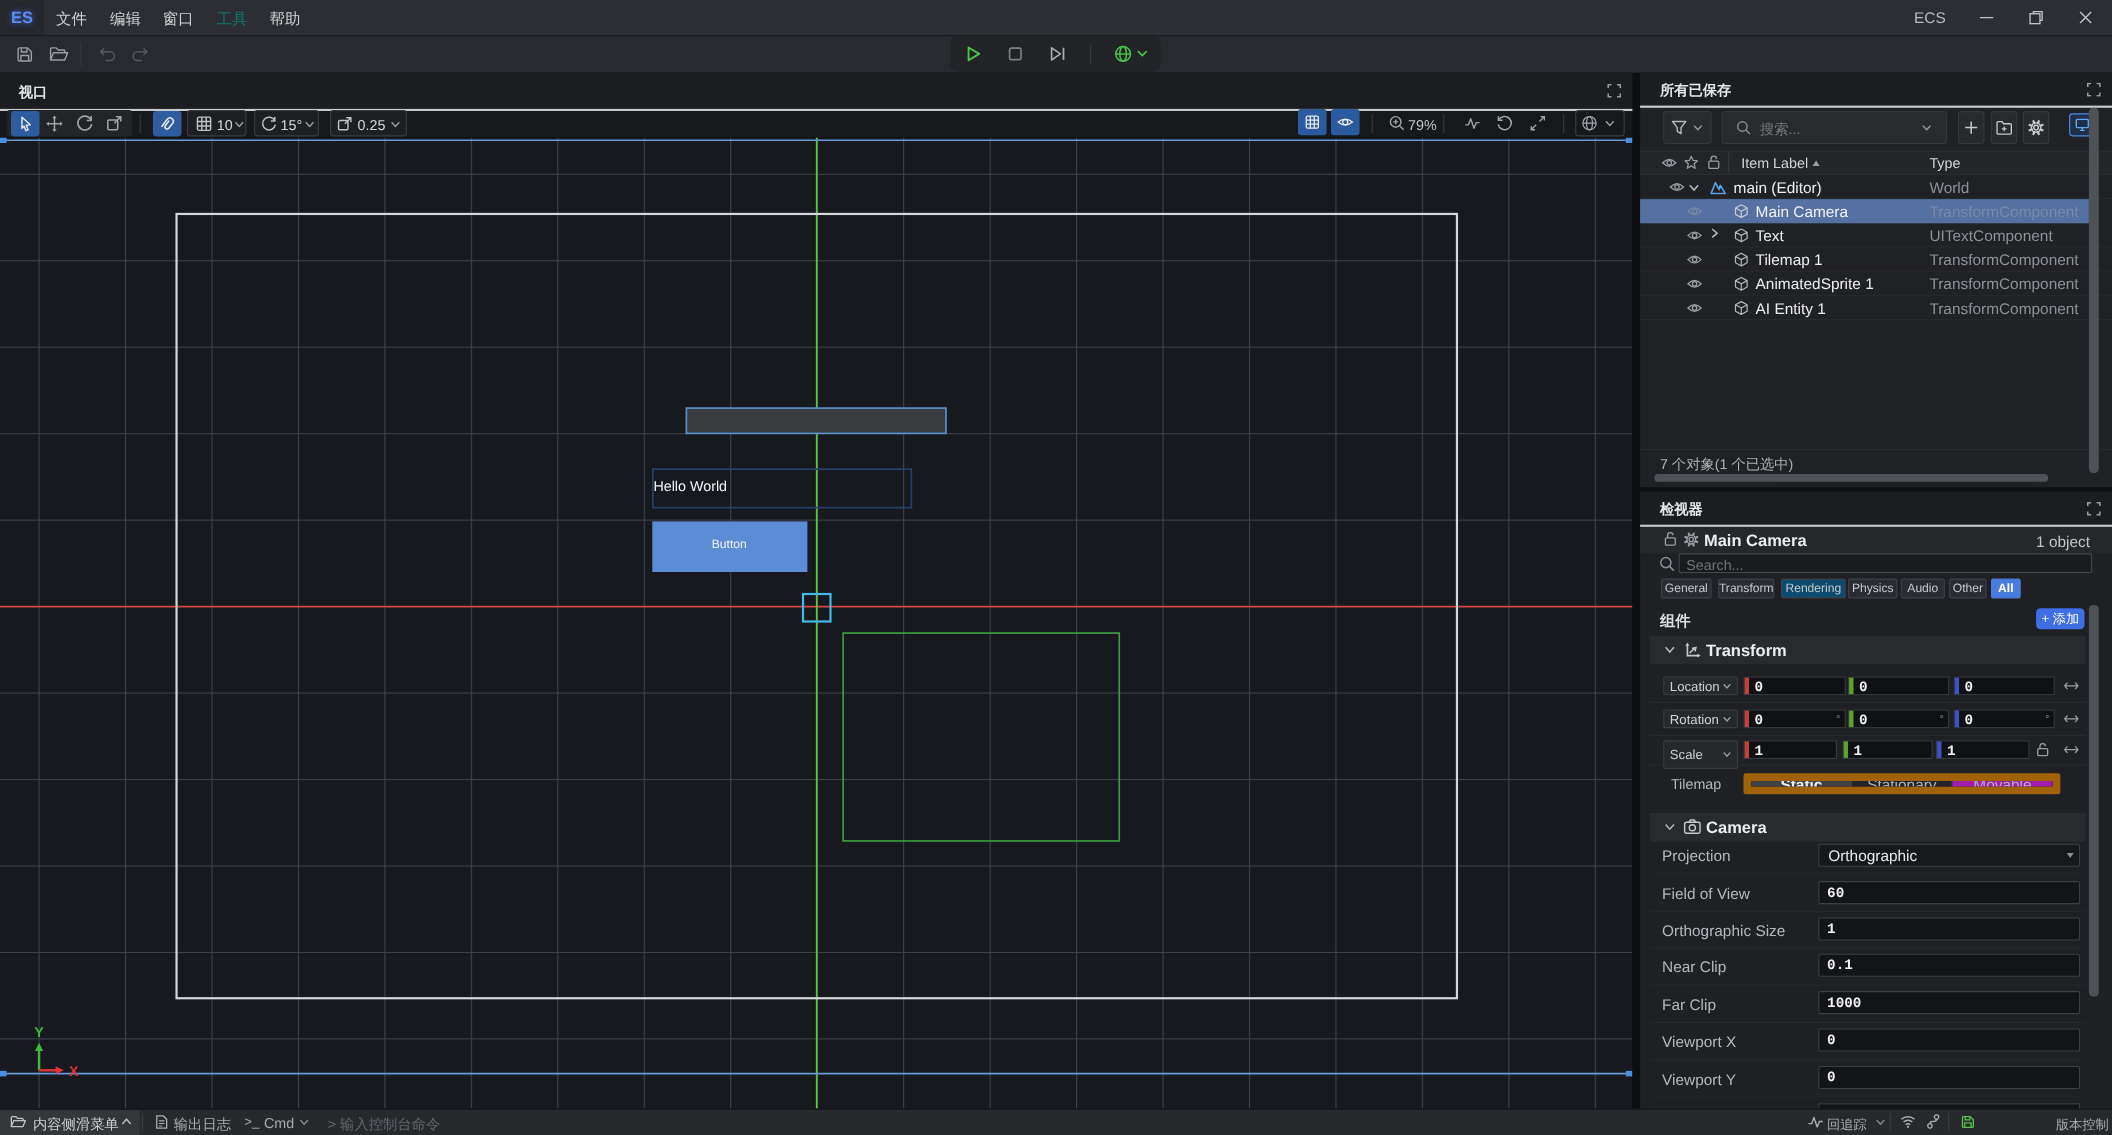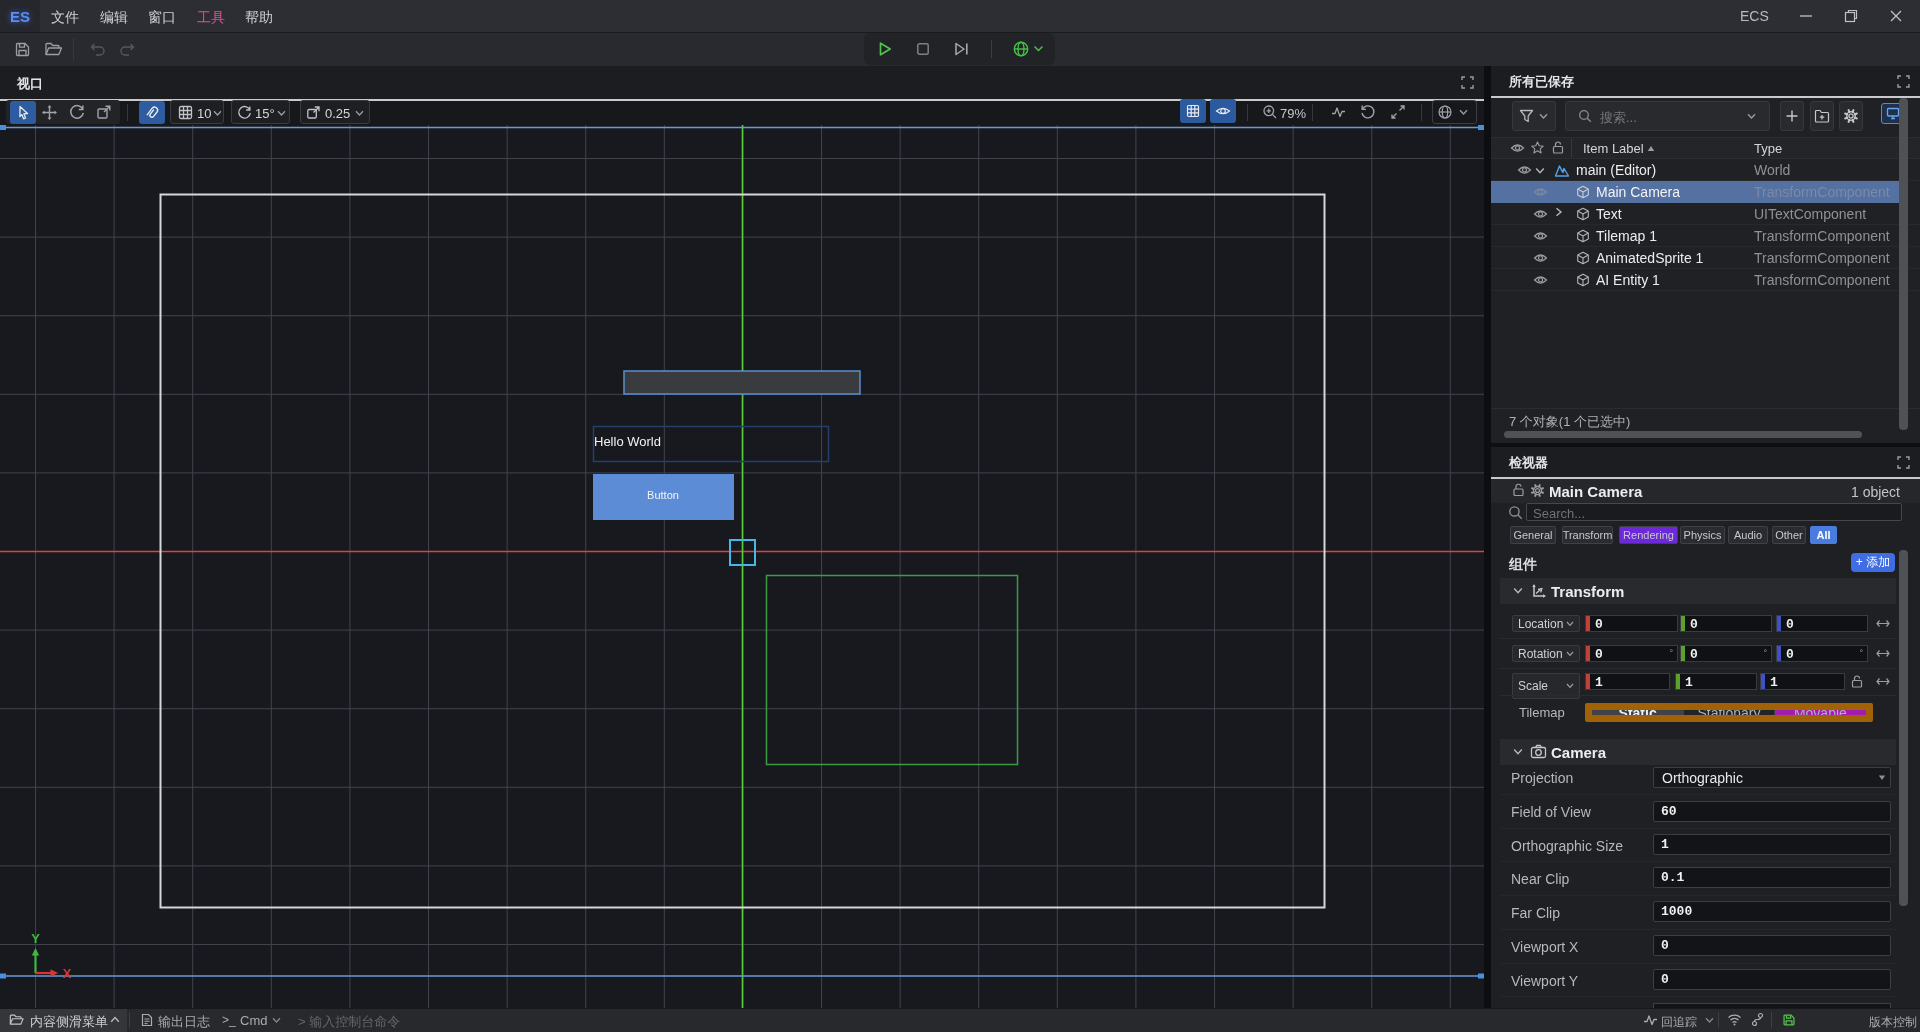--- a/index.html
+++ b/index.html
@@ -15,21 +15,21 @@
 <body>
 <div id="stage">
 
 <div class="a" id="titlebar" style="left:0;top:0;width:1920px;height:32px;background:#2d2e33;"></div>
 <div class="a r" style="left:0;top:0;width:40px;height:32px;background:#26272c;justify-content:center;">
   <span style="color:#5b8df5;font-weight:bold;font-size:15px;text-shadow:0 0 6px rgba(70,120,240,0.8);">ES</span>
 </div>
 <div class="a" style="left:51px;top:9px;font-size:14px;color:#ced0d3;">文件</div>
 <div class="a" style="left:100px;top:9px;font-size:14px;color:#ced0d3;">编辑</div>
 <div class="a" style="left:148px;top:9px;font-size:14px;color:#ced0d3;">窗口</div>
-<div class="a" style="left:197px;top:9px;font-size:14px;color:#ec4899;text-align:center;">工具</div>
+<div class="a" style="left:197px;top:9px;font-size:14px;color:#0f766e;text-align:center;">工具</div>
 <div class="a" style="left:245px;top:9px;font-size:14px;color:#ced0d3;">帮助</div>
 <div class="a" style="left:1740px;top:8px;font-size:14px;color:#b8babd;">ECS</div>
 <svg class="a" style="left:1798px;top:8px" width="16" height="16" viewBox="0 0 16 16">
       <path d="M2 8 H14" stroke="#c0c2c5" stroke-width="1.3"></path>
     </svg>
 <svg class="a" style="left:1843px;top:8px" width="16" height="16" viewBox="0 0 16 16">
       <rect x="2.5" y="4.5" width="9" height="9" fill="none" stroke="#c0c2c5" stroke-width="1.2"></rect>
       <path d="M5.5 4.5 V2.5 H13.5 V10.5 H11.5" fill="none" stroke="#c0c2c5" stroke-width="1.2"></path>
     </svg>
 <svg class="a" style="left:1888px;top:8px" width="16" height="16" viewBox="0 0 16 16">
@@ -391,21 +391,21 @@
 
 <svg class="a" style="left:1508px;top:505px" width="15" height="15" viewBox="0 0 14 14">
       <circle cx="6" cy="6" r="4.3" fill="none" stroke="#8a8d92" stroke-width="1.3"></circle>
       <path d="M9.2 9.2 L12.8 12.8" stroke="#8a8d92" stroke-width="1.3"></path>
     </svg>
 <div class="a" style="left:1526px;top:503px;width:376px;height:18px;background:#1a1b1f;border:1px solid #45474d;border-radius:2px;"></div>
 <div class="a" style="left:1533px;top:506px;font-size:13px;color:#6f7277;">Search...</div>
 
 <div class="a r" style="left:1510px;top:526px;height:18px;background:#2b2c31;border:1px solid #3f4147;border-radius:2px;width:46px;justify-content:center;font-size:11px;color:#c6c8cb;">General</div>
 <div class="a r" style="left:1562px;top:526px;height:18px;background:#2b2c31;border:1px solid #3f4147;border-radius:2px;width:51px;justify-content:center;font-size:11px;color:#c6c8cb;">Transform</div>
-<div class="a r" style="left:1619px;top:526px;height:18px;background:#6d28d9;border:1px solid #3f4147;border-radius:2px;width:59px;justify-content:center;font-size:11px;color:#c6c8cb;">Rendering</div>
+<div class="a r" style="left:1619px;top:526px;height:18px;background:#0c4a6e;border:1px solid #3f4147;border-radius:2px;width:59px;justify-content:center;font-size:11px;color:#c6c8cb;">Rendering</div>
 <div class="a r" style="left:1680px;top:526px;height:18px;background:#2b2c31;border:1px solid #3f4147;border-radius:2px;width:45px;justify-content:center;font-size:11px;color:#c6c8cb;">Physics</div>
 <div class="a r" style="left:1728px;top:526px;height:18px;background:#2b2c31;border:1px solid #3f4147;border-radius:2px;width:40px;justify-content:center;font-size:11px;color:#c6c8cb;">Audio</div>
 <div class="a r" style="left:1772px;top:526px;height:18px;background:#2b2c31;border:1px solid #3f4147;border-radius:2px;width:34px;justify-content:center;font-size:11px;color:#c6c8cb;">Other</div>
 <div class="a r" style="left:1810px;top:526px;height:18px;background:#4a7ce0;border:1px solid #4a7ce0;border-radius:2px;width:27px;justify-content:center;font-size:11px;color:#fff;font-weight:bold;">All</div>
 
 <div class="a" style="left:1509px;top:556px;font-size:14px;font-weight:bold;color:#dcddde;">组件</div>
 <div class="a r" style="left:1851px;top:553px;width:44px;height:19px;background:#3e6de4;border-radius:4px;justify-content:center;font-size:12px;color:#fff;">+ 添加</div>
 
 <div class="a" style="left:1500px;top:578px;width:396px;height:26px;background:#292a2e;"></div>
 <svg class="a" style="left:1513px;top:587px" width="10" height="8" viewBox="0 0 10 8">

